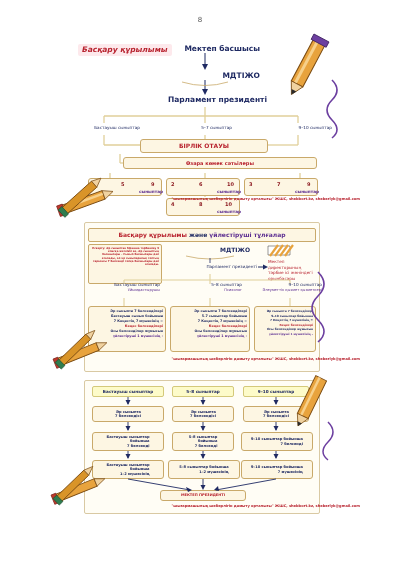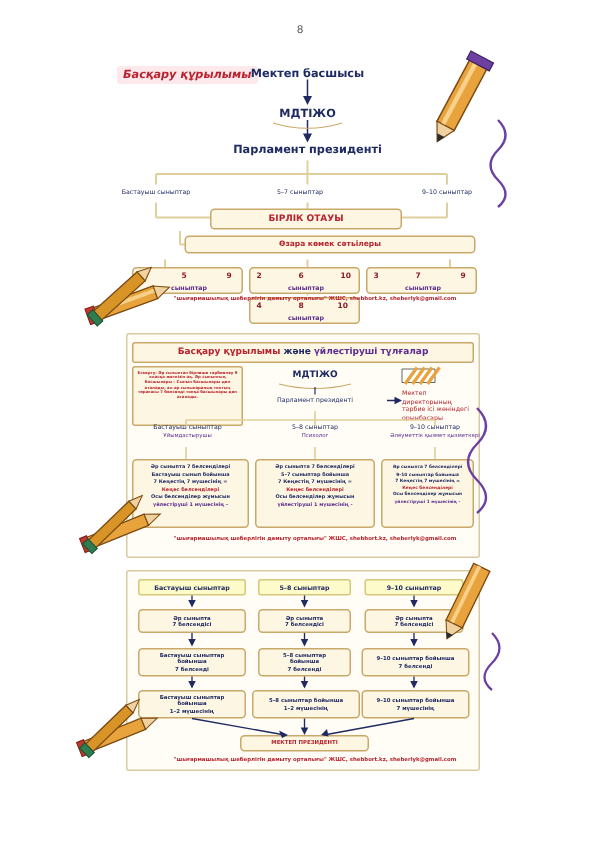--- a/index.html
+++ b/index.html
@@ -20,21 +20,21 @@
   .sec{position:absolute;left:0;width:400px;}
   .cream{
     background:#fdf6e3;border:1px solid #c9a96a;border-radius:3px;
     box-sizing:border-box;
   }
   .yellowbox{
     background:#fdfbc9;border:1px solid #d4c97a;border-radius:2px;
     box-sizing:border-box;
   }
   .t{position:absolute;box-sizing:border-box;}
-  .ctr{text-align:center;}
+  .ctr{text-align:right;}
   .navy{color:#1f2a63;}
   .red{color:#b8232f;}
   .dkred{color:#8d1b22;}
   .purple{color:#5c2d91;}
   .tiny{font-size:3.6px;line-height:1.25;}
   .xsm{font-size:4.2px;line-height:1.3;}
   .sm{font-size:5px;line-height:1.3;}
   .md{font-size:6px;line-height:1.3;}
   .lg{font-size:7.5px;line-height:1.3;}
   .b{font-weight:bold;}

